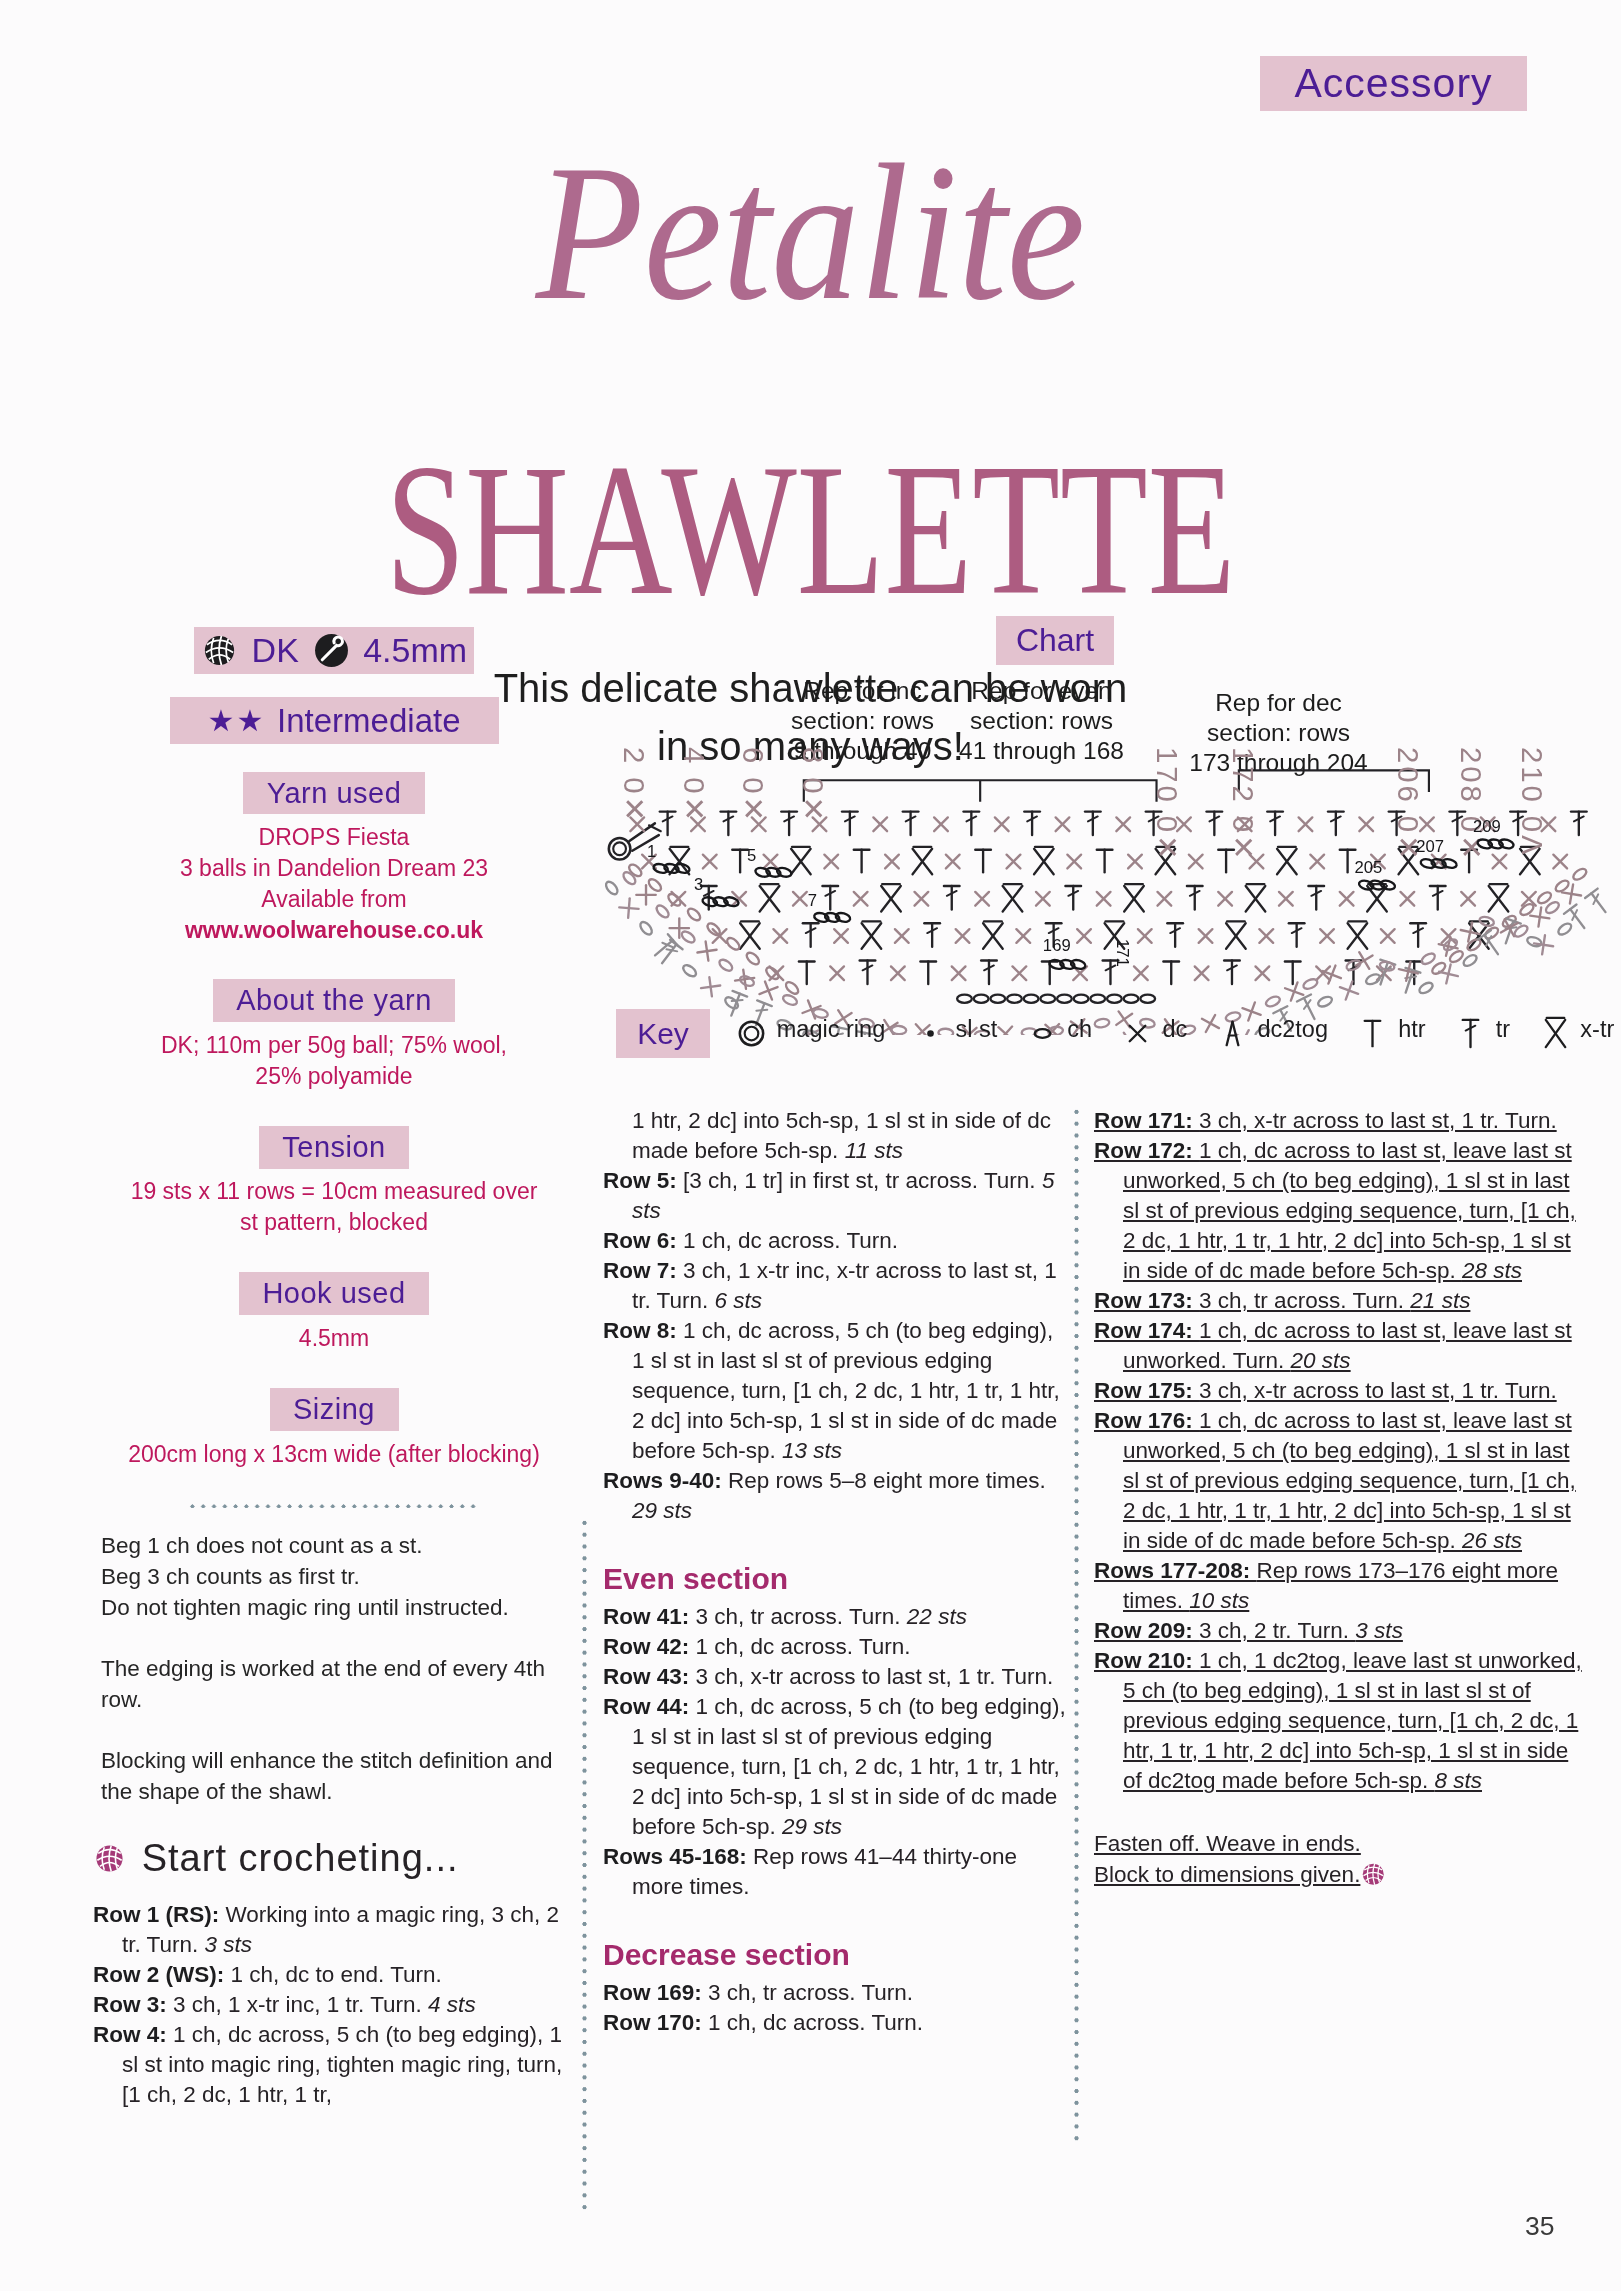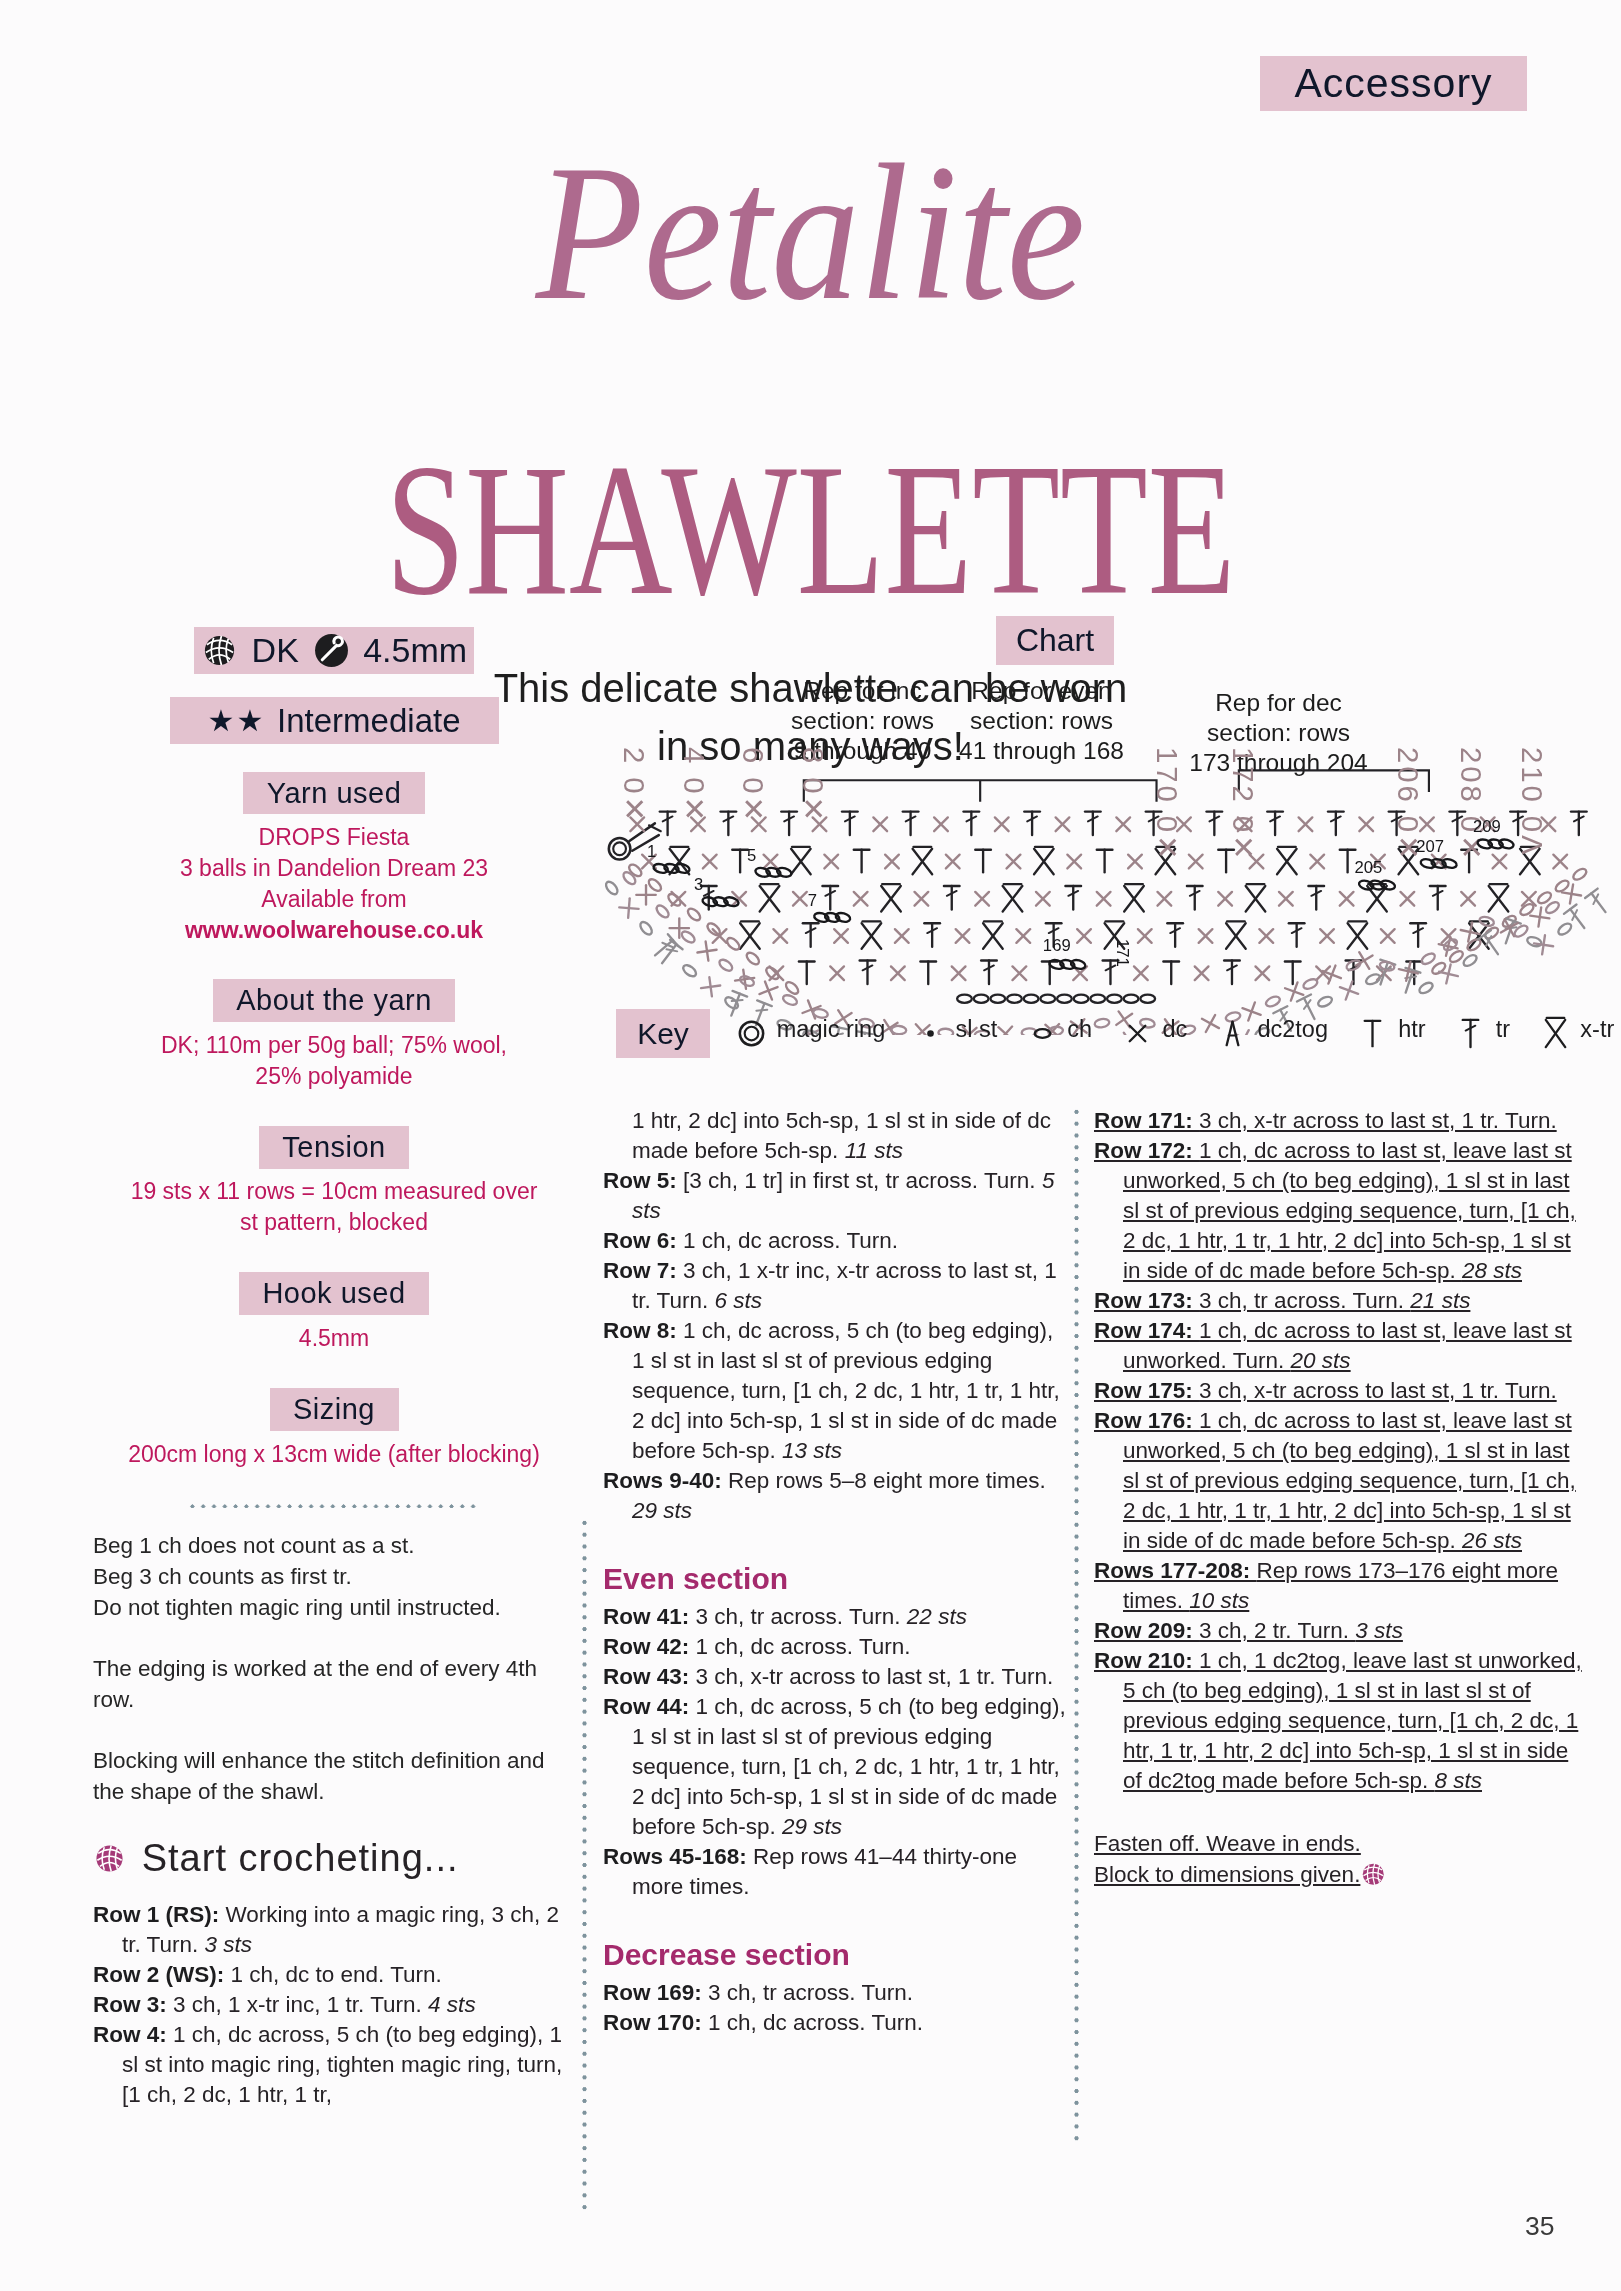--- a/index.html
+++ b/index.html
@@ -1,19 +1,19 @@
 <!DOCTYPE html>
 <html><head>
 <meta charset="utf-8">
 <style>
   html,body{margin:0;padding:0;background:#e9e9e9;}
   .page{position:relative;width:1621px;height:2292px;margin:0 auto;background:#fcfbfc;
         font-family:"Liberation Sans","DejaVu Sans",sans-serif;color:#262226;overflow:hidden;}
 
-  .pinkbg{background:#e3c2cf;color:#0f172a;}
+  .pinkbg{background:#e3c2cf;color:#4c1d95;}
 
   
   .accessory{position:absolute;left:1260px;top:56px;width:267px;height:55px;
              display:flex;align-items:center;justify-content:center;font-size:41px;letter-spacing:1px;}
   .title-script{position:absolute;left:0;right:0;top:125px;text-align:center;
                 font-family:"Liberation Serif","DejaVu Serif",serif;font-style:italic;font-weight:400;
                 font-size:186px;color:#ae6a8e;transform:scale(.95,1.05);}
   .title-main{position:absolute;left:0;right:0;top:421px;text-align:center;
               font-family:"Liberation Serif","DejaVu Serif",serif;font-weight:400;
               font-size:169px;color:#ad5c81;transform:scale(.85,1.12);transform-origin:center top;}
@@ -27,21 +27,21 @@
               width:329px;height:47px;margin:0 auto 27.4px;font-size:33px;}
   .levelbadge .stars{font-size:30px;letter-spacing:2px;}
   .sechead{display:inline-block;padding:4.9px 23.5px;margin:0 auto 7.8px;font-size:29px;letter-spacing:0.5px;text-align:right;}
   .infolines{font-size:23px;line-height:31px;color:#be185d;}
   .infolines .b{font-weight:bold;}
   .sec{margin-bottom:33px;}
   .sec:nth-of-type(n+2){margin-bottom:34px;}
   .hdots{width:294px;height:4.9px;margin:19.6px auto 21.6px;
          background:radial-gradient(circle,#7e939d 1.9px,transparent 2.2px);background-size:10.8px 4.9px;}
   .notes{text-align:left;font-size:22.5px;line-height:31px;color:#262626;}
-  .notes .np{margin:0 0 30px;}
+  .notes .np{margin:0 8px 30px;}
   .startrow{display:flex;align-items:center;gap:15.7px;margin:13.7px 0 19.6px;text-align:left;}
   .startrow .sttxt{font-size:38px;letter-spacing:1px;color:#262226;}
   .patrows{text-align:left;}
 
   
   .prow{margin:0;font-size:22.5px;line-height:30px;padding-left:29px;text-indent:-29px;}
   .pcont{margin:0;font-size:22.5px;line-height:30px;padding-left:29px;text-indent:0;}
   .prow b{font-weight:bold;color:#1d1d1f;}
   .sts{font-style:italic;}
   .secthead{font-size:30px;font-weight:bold;color:#a42a6c;margin:36px 0 6.9px;line-height:33px;}

